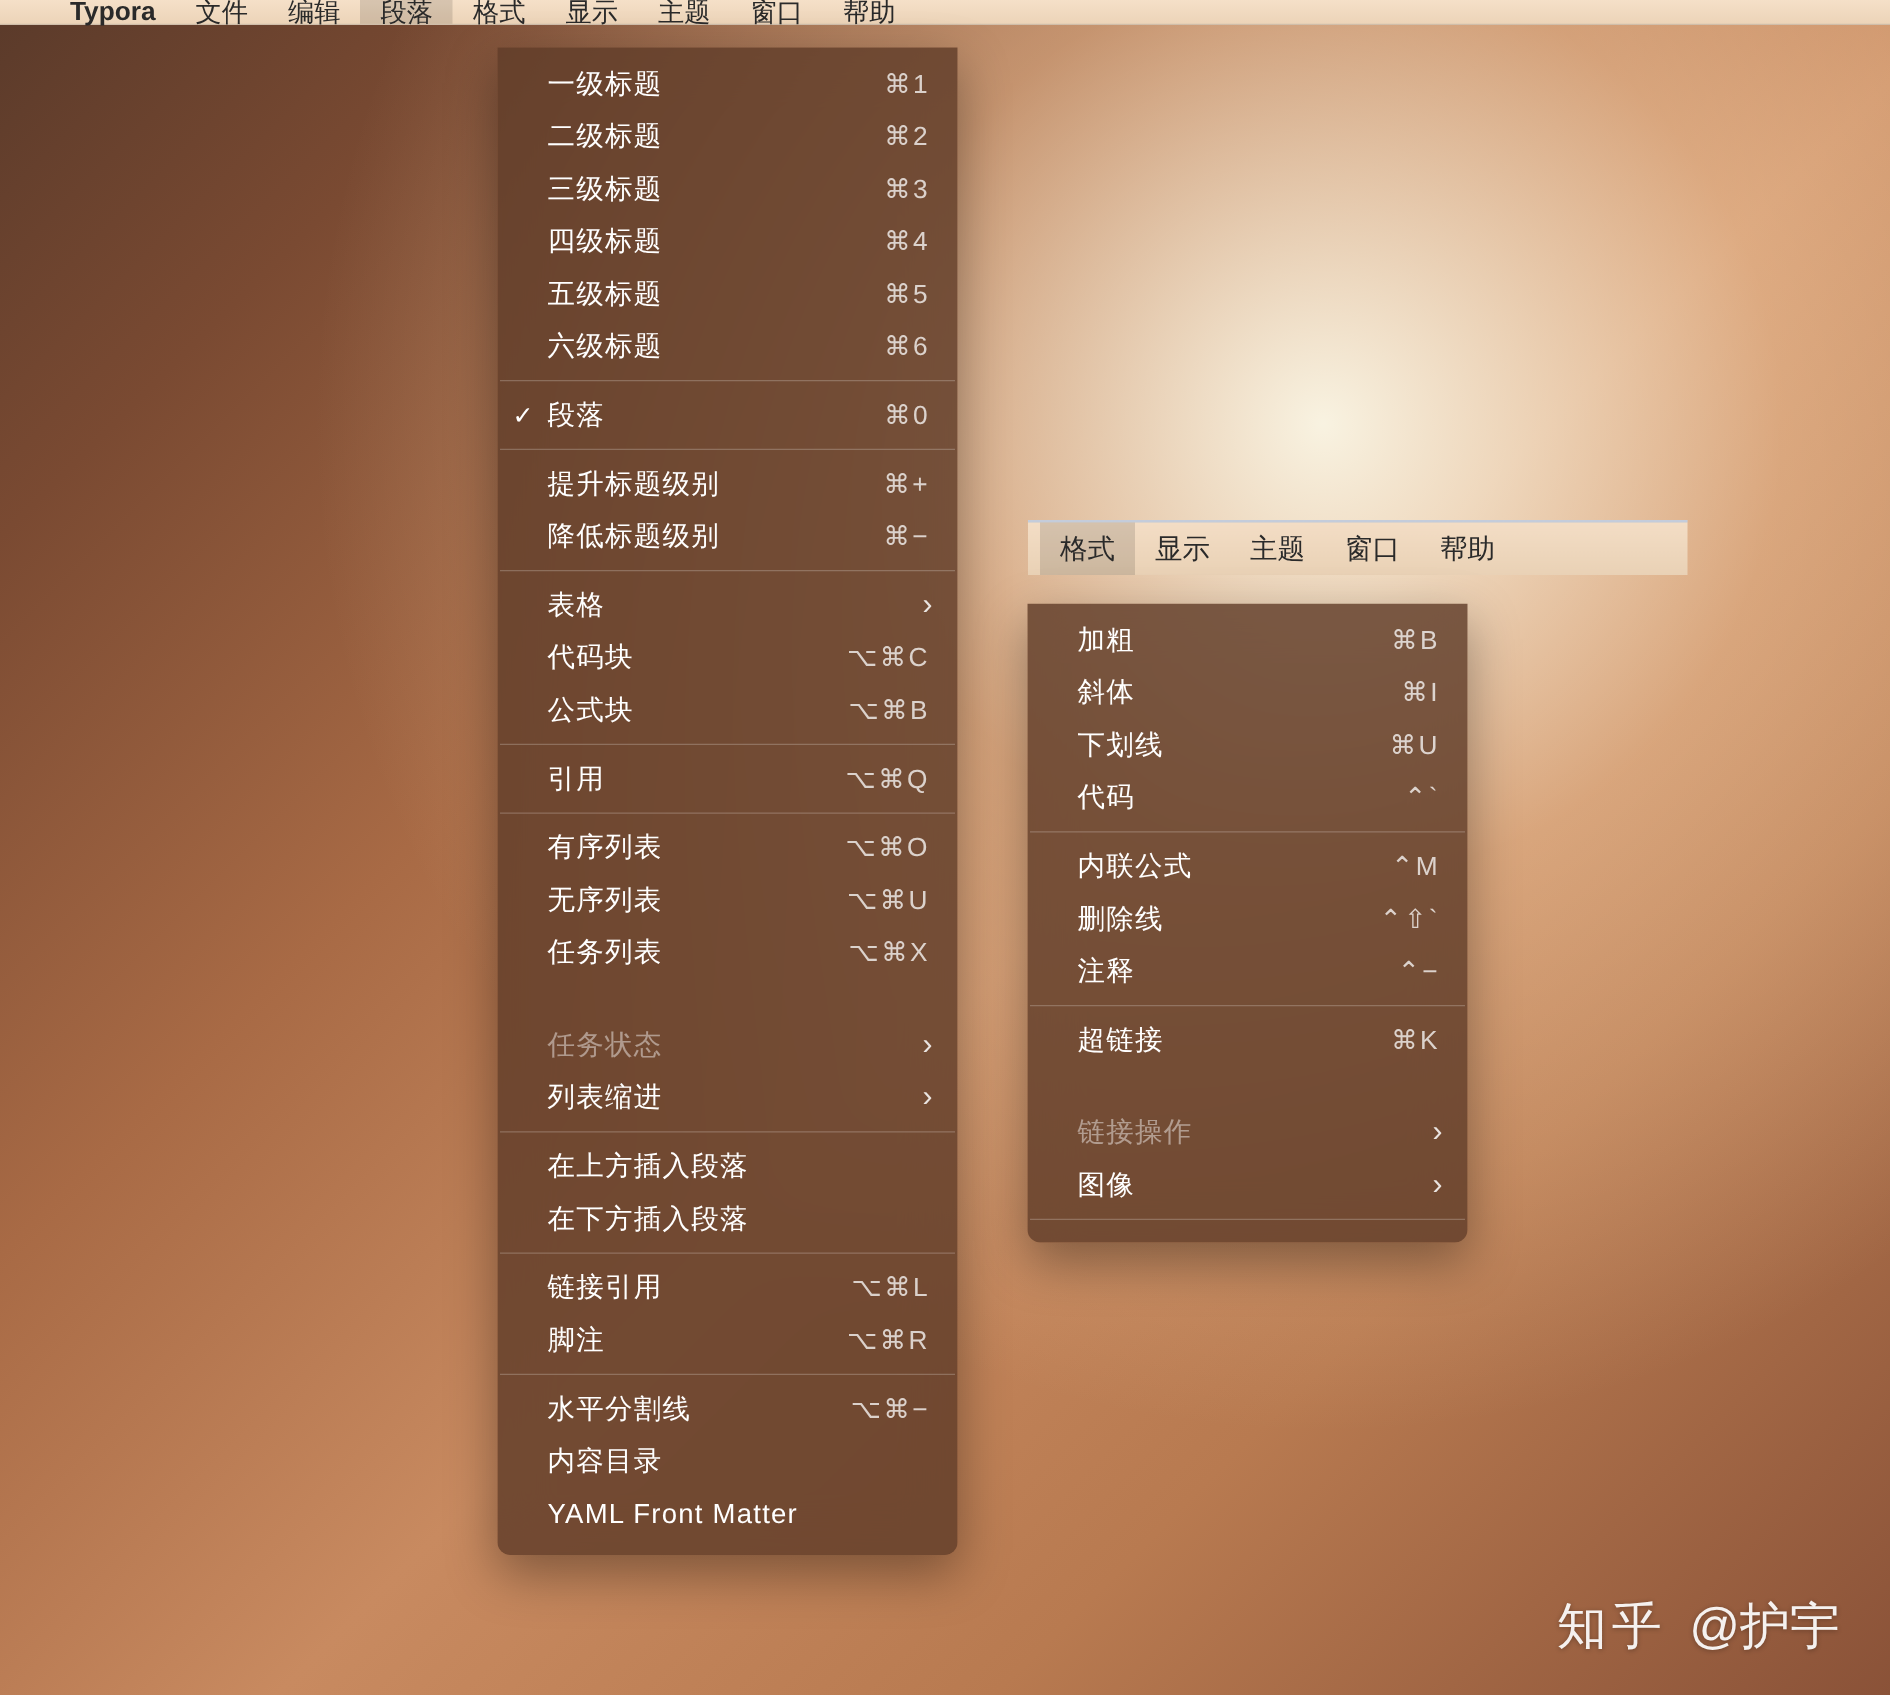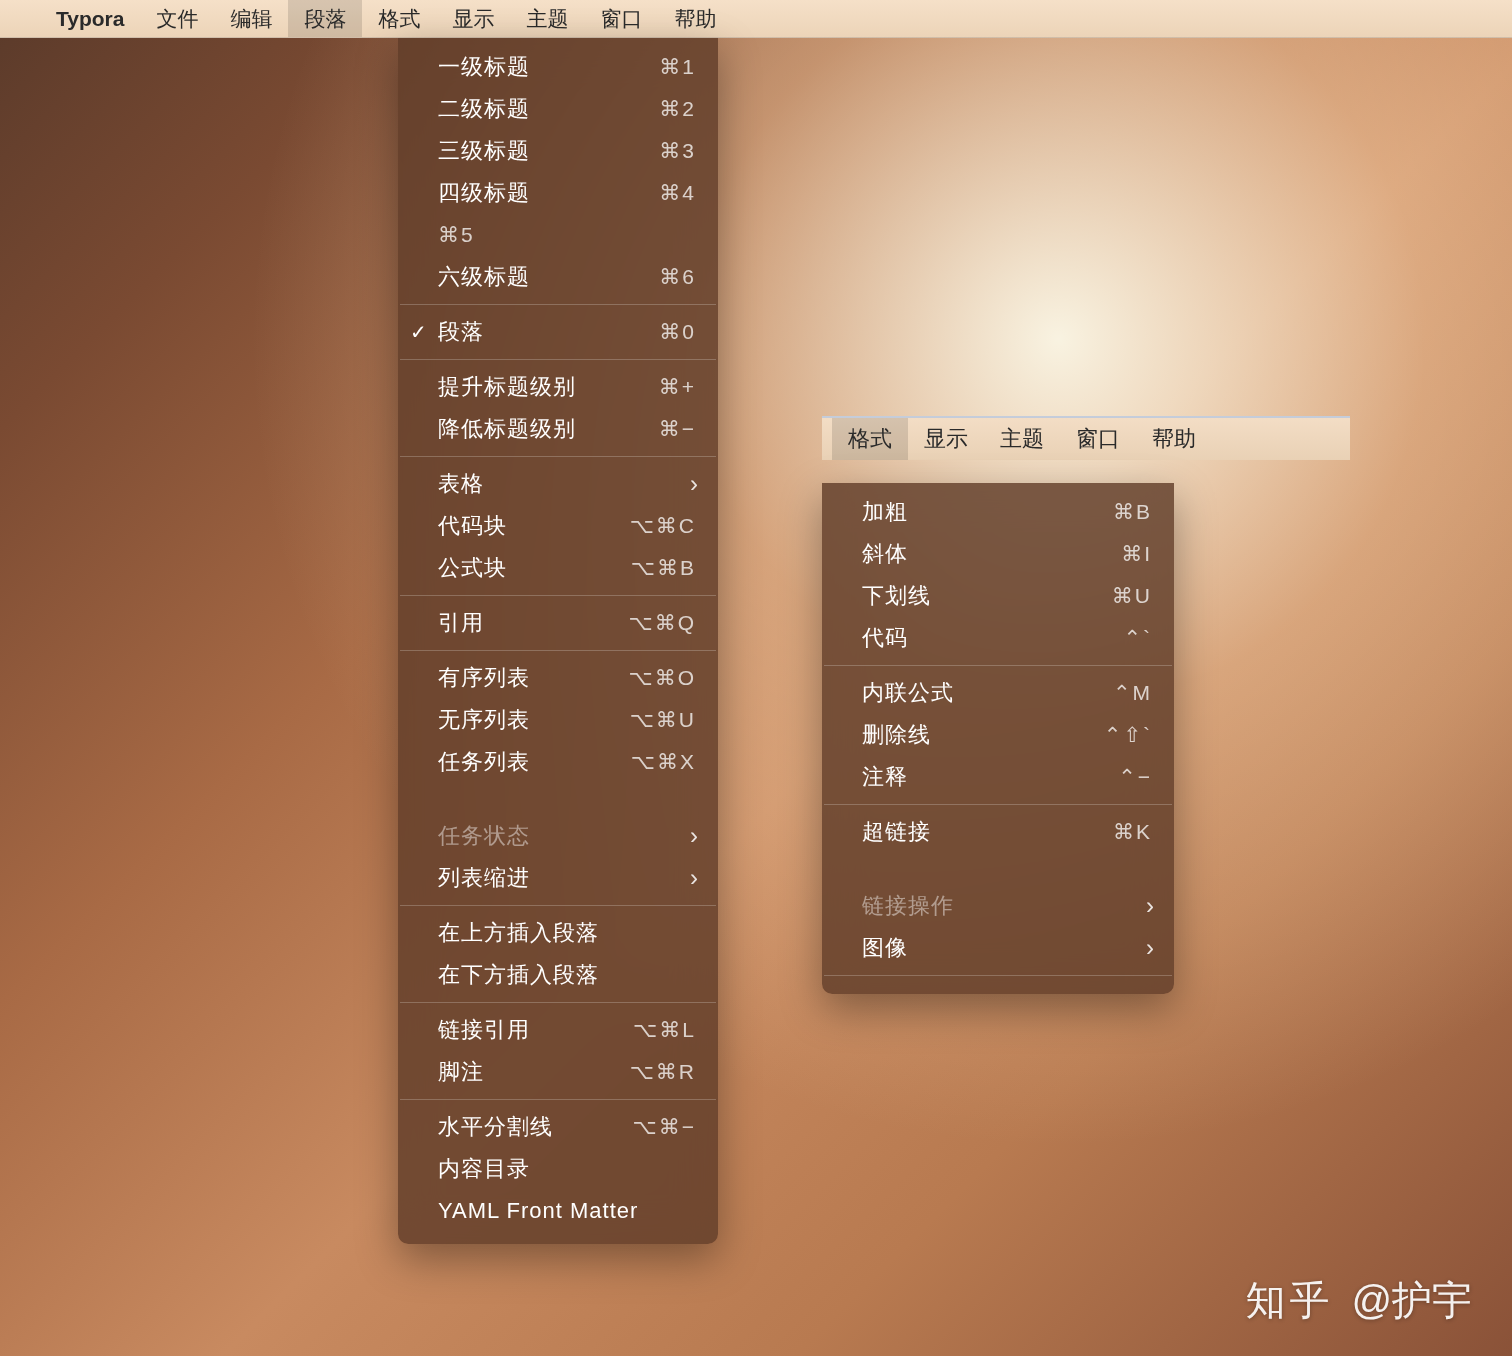--- a/index.html
+++ b/index.html
@@ -7,21 +7,21 @@
   body {
     background:
       radial-gradient(circle at 70% 25%, rgba(255,255,240,0.9) 0%, rgba(255,220,180,0.4) 25%, rgba(200,120,70,0.0) 55%),
       linear-gradient(135deg, #5a3a2a 0%, #7a4a32 15%, #a86a45 35%, #c88a60 55%, #b87a50 75%, #8a5238 100%);
     position: relative;
   }
 
   
   .menubar {
     position: absolute; top: 0; left: 0; right: 0;
-    height: 38px;
+    height: 20px;
     background: linear-gradient(#f5e0c8, #ecd4b8);
     display: flex; align-items: center;
     padding: 0 18px 0 22px;
     font-size: 21px;
     color: #2a2a2a;
     border-bottom: 1px solid rgba(0,0,0,0.15);
   }
   .apple { font-size: 24px; margin-right: 18px; line-height: 1; }
   .menubar .item {
     padding: 0 16px; height: 100%; display: flex; align-items: center;
@@ -49,21 +49,21 @@
   .dropdown {
     position: absolute;
     background: rgba(95,60,40,0.82);
     backdrop-filter: blur(20px);
     border-radius: 0 0 10px 10px;
     padding: 8px 0 12px 0;
     box-shadow: 0 15px 40px rgba(0,0,0,0.35);
     color: #fff;
     font-size: 22px;
   }
-  .dropdown.main   { top: 38px;  left: 398px; width: 320px; }
+  .dropdown.main   { top: 38px;  left: 398px; width: 368px; }
   .dropdown.second { top: 483px; left: 822px; width: 352px; }
 
   .row {
     display: flex; align-items: center;
     height: 42px;
     padding: 0 22px 0 40px;
     position: relative;
     white-space: nowrap;
   }
   .row .label { flex: 1; letter-spacing: 1px; }
@@ -118,20 +118,21 @@
     </div>
     <div class="row">
       <span class="label">三级标题</span>
       <span class="sc">⌘3</span>
     </div>
     <div class="row">
       <span class="label">四级标题</span>
       <span class="sc">⌘4</span>
     </div>
     <div class="row">
+      <span class="label">五级标题</span>
       <span class="sc">⌘5</span>
     </div>
     <div class="row">
       <span class="label">六级标题</span>
       <span class="sc">⌘6</span>
     </div>
     <div class="sep"></div>
     <div class="row">
       <span class="check">✓</span>
       <span class="label">段落</span>

